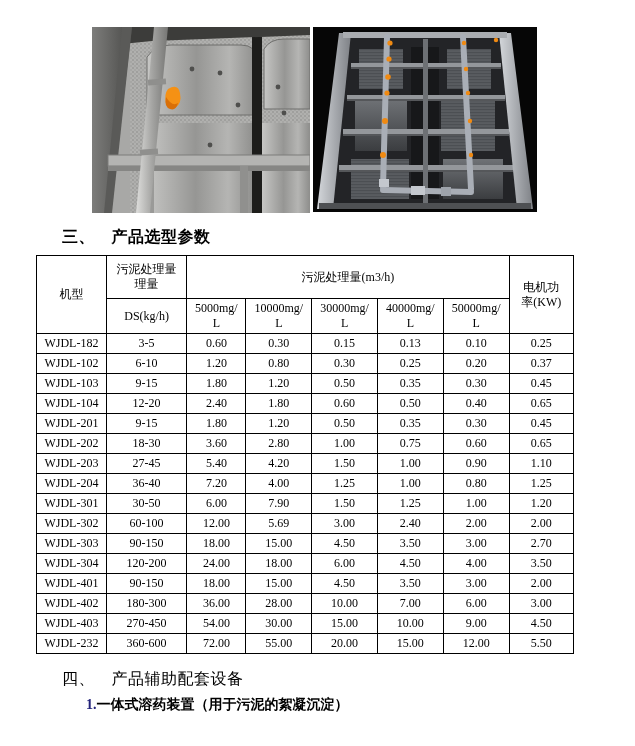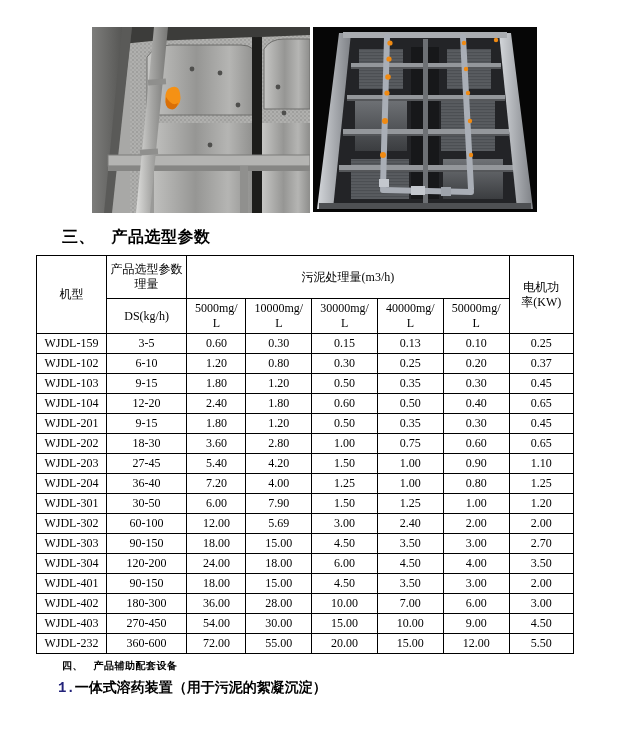--- a/index.html
+++ b/index.html
@@ -42,30 +42,30 @@
     font-weight:normal;
     line-height:1.25;
   }
   table.params thead tr.h1 th { height:42px; }
   table.params thead tr.h2 th { height:34px; }
   table.params tbody td { height:19px; }
   .pre { white-space:pre-line; }
 
   .sec4-heading {
     font-family:"Liberation Sans","DejaVu Sans",sans-serif;
-    font-weight:bold;
-    font-size:10px;
-    margin:5px 0 6px 62px;
+    font-weight:normal;
+    font-size:16px;
+    margin:15px 0 6px 62px;
     letter-spacing:0.5px;
   }
   .sub-item {
-    font-family:Liberation Mono, monospace;
+    font-family:Liberation Serif, serif;
     font-weight:bold;
     font-size:14px;
-    margin:0 0 0 58px;
+    margin:0 0 0 86px;
   }
   .sub-item .num { color:#23237a; }
 </style>
 </head>
 <body>
 
 <div class="photos">
 
   <svg class="photo" width="218" height="186" viewBox="0 0 218 186">
     <defs>
@@ -213,21 +213,21 @@
     <col style="width:11%">
       <col style="width:12.25%">
       <col style="width:12.25%">
     <col style="width:12.25%">
       <col style="width:12.25%">
       <col style="width:12%">
   </colgroup>
   <thead>
     <tr class="h1">
       <th rowspan="2">机型</th>
-      <th class="pre">产品选型参数
+      <th class="pre">污泥处理量
 理量</th>
       <th colspan="5">污泥处理量(m3/h)</th>
       <th rowspan="2" class="pre">电机功
 率(KW)</th>
     </tr>
     <tr class="h2">
       <th>DS(kg/h)</th>
       <th class="pre">5000mg/
 L</th>
       <th class="pre">10000mg/
@@ -235,21 +235,21 @@
       <th class="pre">30000mg/
 L</th>
       <th class="pre">40000mg/
 L</th>
       <th class="pre">50000mg/
 L</th>
     </tr>
   </thead>
   <tbody>
       <tr>
-        <td>WJDL-159</td>
+        <td>WJDL-182</td>
         <td>3-5</td>
         <td>0.60</td>
         <td>0.30</td>
         <td>0.15</td>
         <td>0.13</td>
         <td>0.10</td>
         <td>0.25</td>
       </tr>
       <tr>
         <td>WJDL-102</td>

